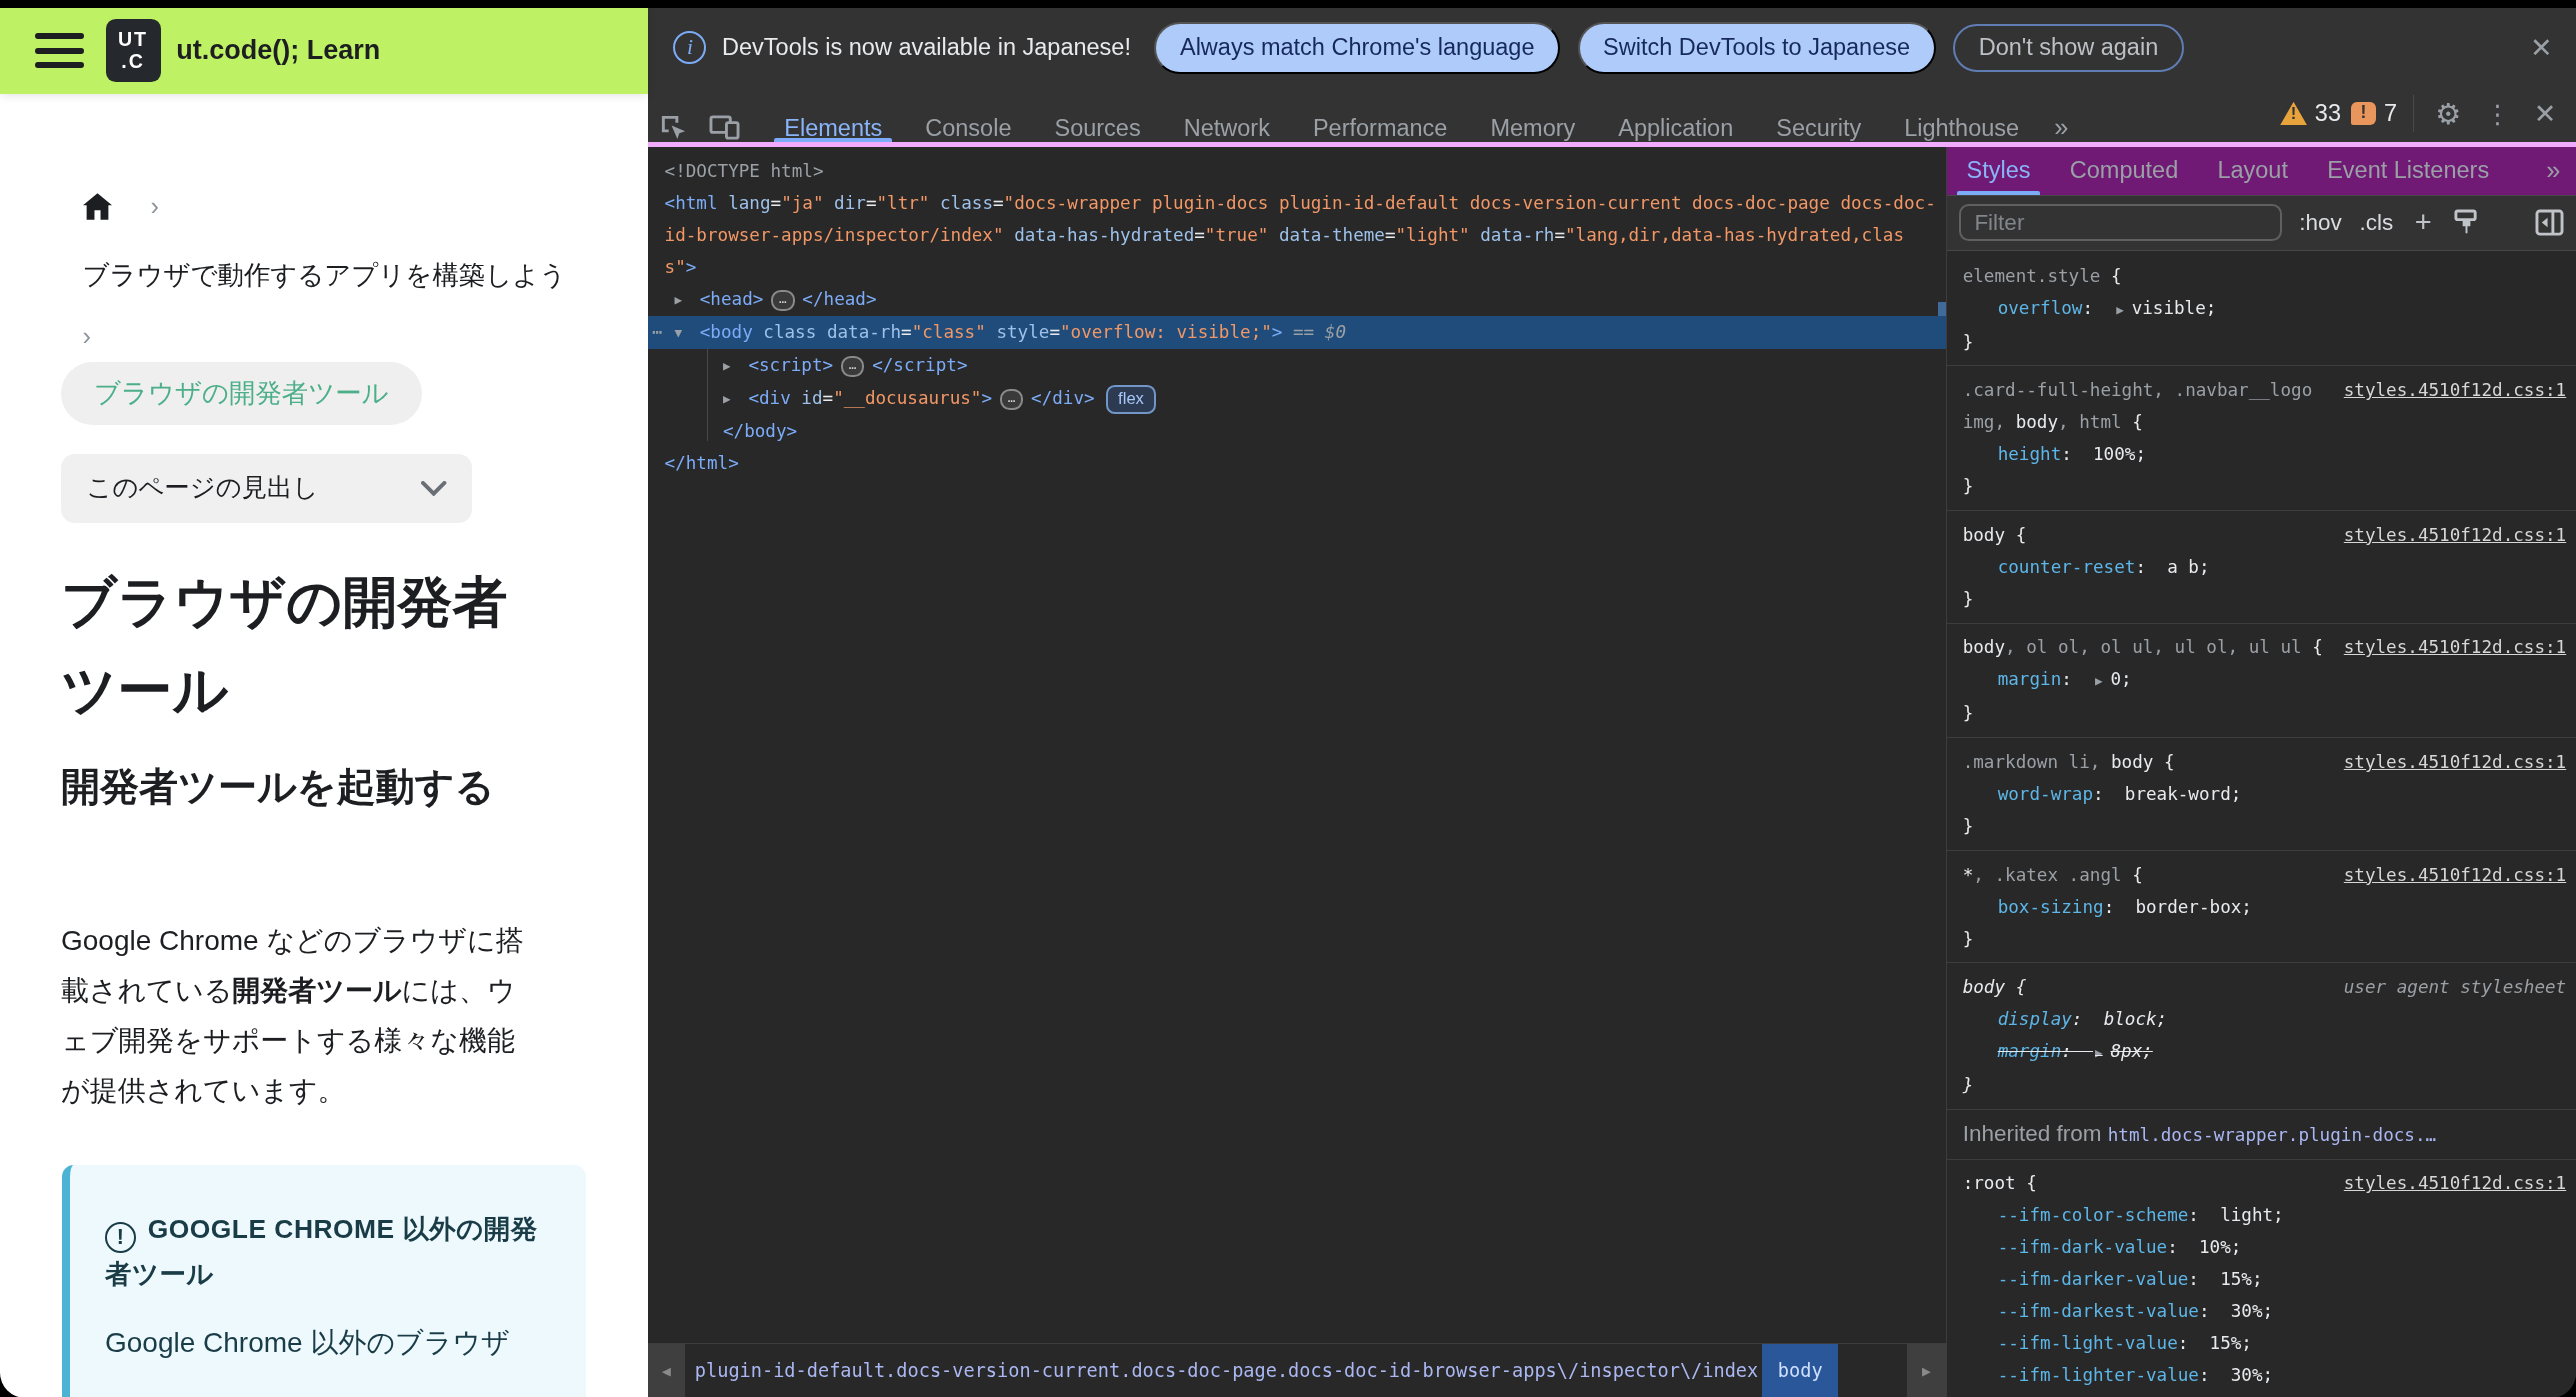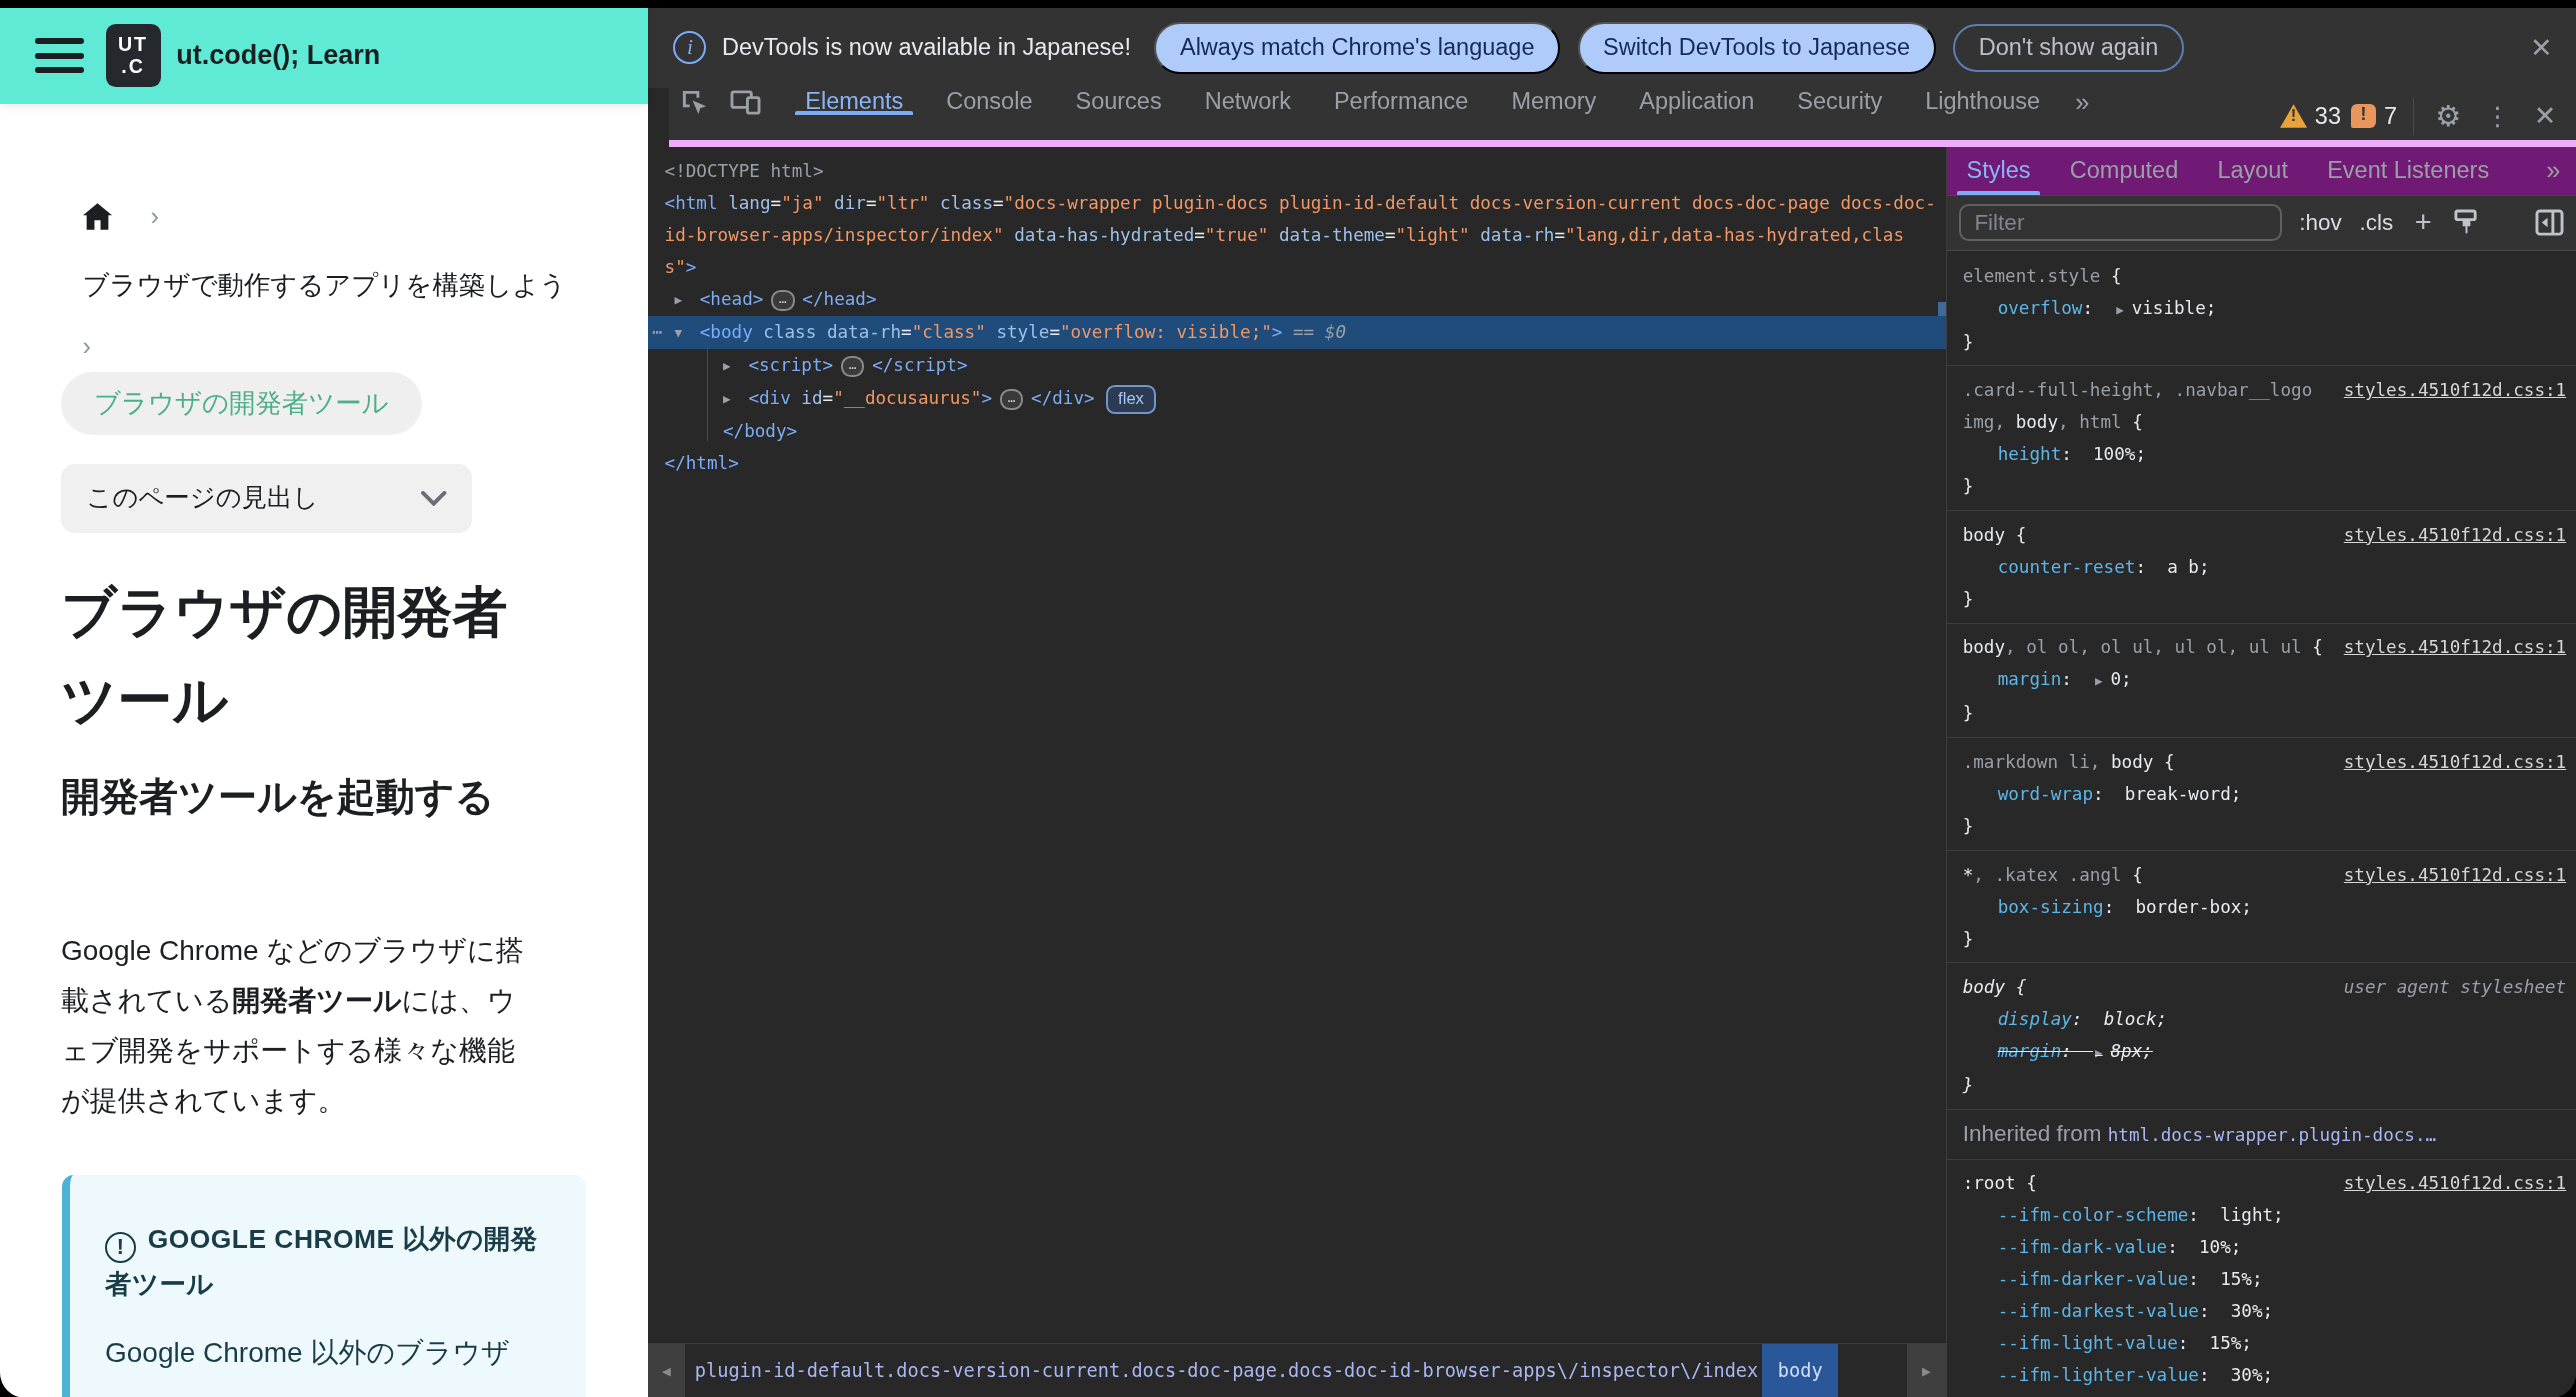--- a/index.html
+++ b/index.html
@@ -3,21 +3,21 @@
 <meta charset="utf-8">
 <style>
   * { margin:0; padding:0; box-sizing:border-box; }
   html,body { width:2576px; height:1398px; background:#000; overflow:hidden;
     font-family:"Liberation Sans", sans-serif; }
   .window { position:absolute; top:7.8px; left:0; width:2576px; height:1390px;
     border-radius:0 0 25.4px 25.4px; overflow:hidden; background:#282828; }
 
   
   .site { position:absolute; left:0; top:0; width:648px; height:100%; background:#fff; }
-  .navbar { position:relative; height:96px; background:#5eead4;
+  .navbar { position:relative; height:86px; background:#bef264;
     box-shadow:0 1px 9.8px rgba(0,0,0,.12); display:flex; align-items:center; z-index:3; }
   .hamburger { width:49px; height:35px; margin-left:35px; display:flex; flex-direction:column;
     justify-content:space-between; cursor:pointer; }
   .hamburger i { display:block; height:5.9px; background:#1c1e21; border-radius:2.9px; }
   .logo-box { width:55px; height:63px; background:#25282d; border-radius:9.8px; margin-left:21.5px;
     color:#fff; font-weight:bold; font-size:19.6px; line-height:1.1; display:flex; flex-direction:column;
     align-items:center; justify-content:center; letter-spacing:2px; }
   .navbar-title { margin-left:15.7px; font-size:27px; font-weight:bold; color:#1c1e21; }
 
   .site-main { padding:0 0 0 61px; }
@@ -49,22 +49,22 @@
   .info-ico { width:33px; height:33px; border:2.4px solid #7cacf8; border-radius:50%; color:#7cacf8;
     display:flex; align-items:center; justify-content:center; font-size:21.5px; font-style:italic;
     font-family:"Liberation Serif", serif; margin:0 15.7px 0 25.4px; flex:none; }
   .infobar-msg { color:#e8eaed; margin-right:23.5px; }
   .pill-btn { background:#aecbfa; color:#16295c; border-radius:31px; padding:10.8px 23.5px;
     margin-right:17.6px; font-size:23.5px; white-space:nowrap; cursor:pointer; }
   .ghost-btn { background:none; color:#bdc1c6; border:2px solid #5f7db3; border-radius:31px;
     padding:8.8px 23.5px; font-size:23.5px; white-space:nowrap; cursor:pointer; }
   .infobar-close { margin-left:auto; margin-right:23.5px; color:#9aa0a6; font-size:27px; cursor:pointer; }
 
-  .dt-toolbar { height:59px; background:#333; border-bottom:7px solid #f0abfc;
-    display:flex; align-items:flex-start;margin-left:21px; }
+  .dt-toolbar { height:59px; background:#333; border-bottom:5px solid #f0abfc;
+    display:flex; align-items:flex-end; }
   .tool-ico { display:flex; align-items:center; justify-content:center; width:51px; color:#9aa0a6; cursor:pointer; }
   .vsep { width:1px; background:#4a4a4a; margin:9.8px 5.9px; }
   .dt-tabs { display:flex; align-items:stretch; }
   .dt-tab { display:flex; align-items:center; padding:0 21.5px; font-size:23.5px; color:#9aa0a6;
     position:relative; cursor:pointer; white-space:nowrap; }
   .dt-tab.active { color:#8ab4f8; }
   .dt-tab.active::after { content:""; position:absolute; left:11.7px; right:11.7px; bottom:0; height:3.9px;
     background:#7cacf8; border-radius:2px 2px 0 0; }
   .more-tabs { display:flex; align-items:center; color:#9aa0a6; font-size:25.4px; padding:0 13.7px; cursor:pointer; }
   .tb-right { margin-left:auto; display:flex; align-items:center; gap:9.8px; padding-right:6px; }

